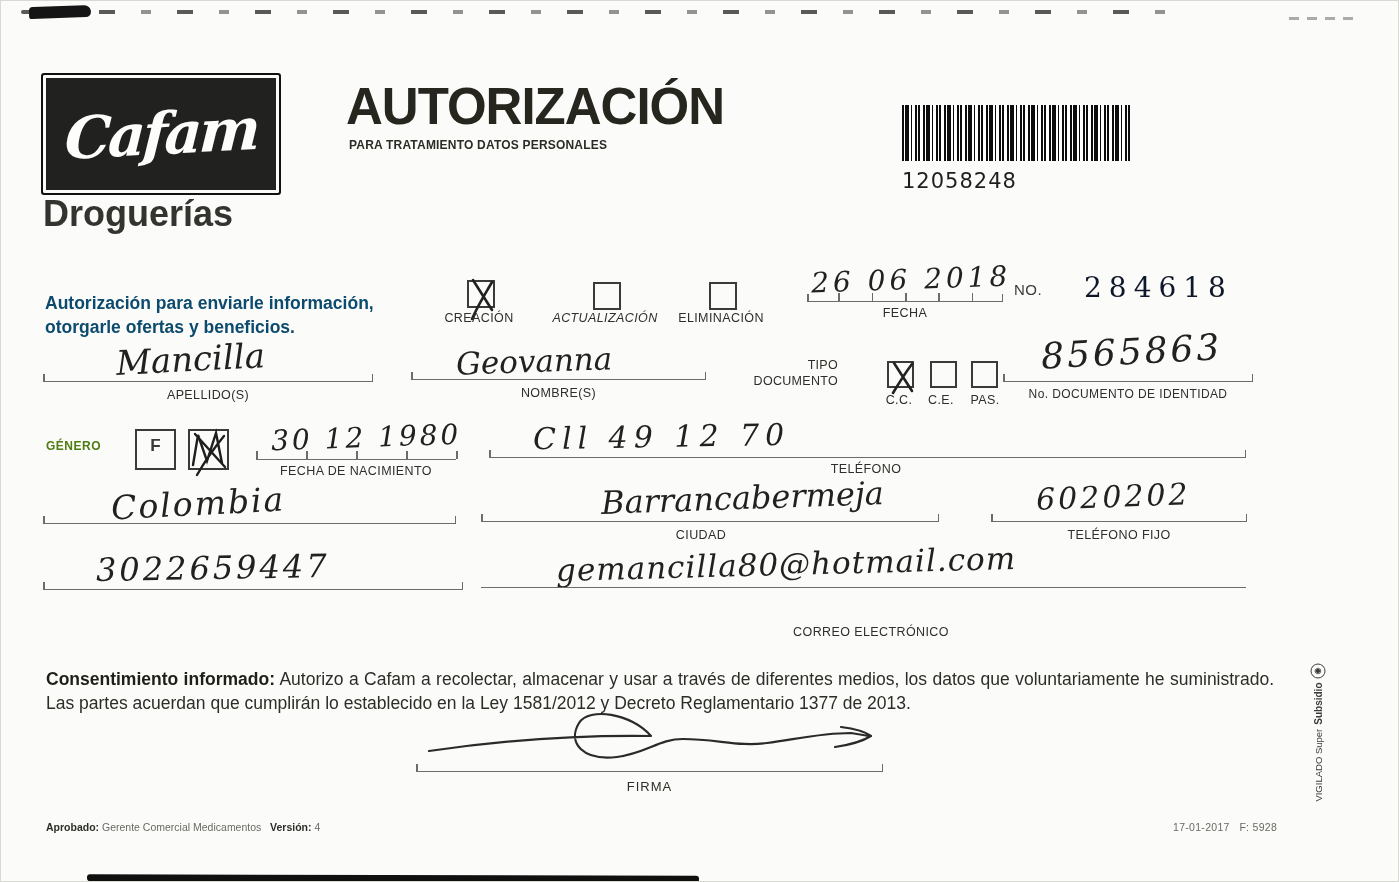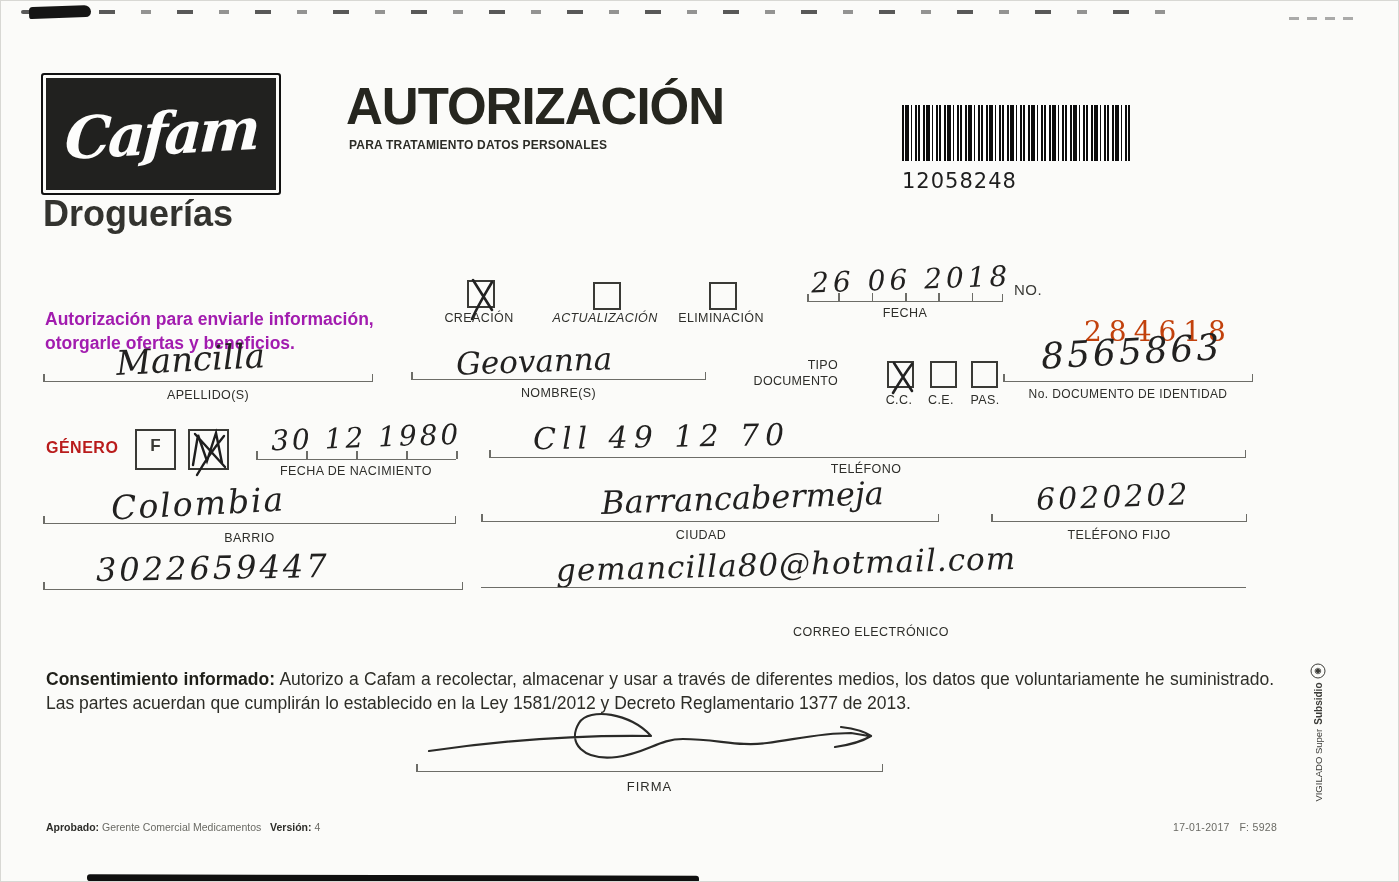--- a/index.html
+++ b/index.html
@@ -30,33 +30,33 @@
   .barcode-num{position:absolute;left:901px;top:168px;width:228px;text-align:left;
     font-family:"DejaVu Sans", sans-serif;font-size:21px;color:#1e1e1e;letter-spacing:1px;}
   .line{position:absolute;border-bottom:1.5px solid #6d6d68;}
   .line.ends::before,.line.ends::after{content:"";position:absolute;bottom:0;width:1.5px;height:7px;background:#6d6d68;}
   .line.ends::before{left:0;} .line.ends::after{right:0;}
   .tick{position:absolute;bottom:0;width:1.5px;height:8px;background:#6d6d68;}
   .sub-label{position:absolute;text-align:center;font-size:12.5px;color:#2e2e2a;letter-spacing:.4px;}
   .hw{position:absolute;font-family:"DejaVu Serif", serif;font-style:italic;color:#222120;white-space:nowrap;}
   .checkbox{position:absolute;border:2px solid #3a3a36;background:transparent;}
   .xmark{position:absolute;pointer-events:none;}
-  .intro-text{position:absolute;left:44px;top:291px;font-size:17.5px;font-weight:bold;color:#a21caf;line-height:1.35;margin-top:16px;}
+  .intro-text{position:absolute;left:44px;top:291px;font-size:17.5px;font-weight:bold;color:#0c4a6e;line-height:1.35;}
   .no-label{position:absolute;left:1013px;top:280px;font-size:15px;color:#3a3a36;letter-spacing:.5px;}
-  .stamp-num{position:absolute;left:1083px;top:270px;font-family:"DejaVu Serif", serif;font-size:28px;color:#c2410c;letter-spacing:7px;margin-top:44px;}
+  .stamp-num{position:absolute;left:1083px;top:270px;font-family:"DejaVu Serif", serif;font-size:28px;color:#0f172a;letter-spacing:7px;}
   .consent{position:absolute;left:45px;top:648px;width:1228px;font-size:17.5px;color:#2d2d27;line-height:1.38;text-align:justify;}
   .consent b{color:#1f1f19;}
   .footer-left{position:absolute;left:45px;top:820px;font-size:10.5px;color:#6a6a64;}
   .footer-left b{color:#2d2d29;}
   .footer-right{position:absolute;left:1172px;top:820px;font-size:10.5px;color:#6a6a64;letter-spacing:.3px;}
   .vigilado{position:absolute;left:1232px;top:740px;width:170px;transform:rotate(-90deg);transform-origin:center;
     font-size:9.5px;color:#3c3c38;display:flex;align-items:center;gap:4px;justify-content:flex-end;}
   .vigilado b{font-size:10px;}
   .vig-icon{display:inline-block;width:13px;height:13px;border:1.5px solid #3c3c38;border-radius:50%;position:relative;font-size:8px;line-height:11px;text-align:center;color:#3c3c38;font-weight:bold;}
-  .genero-label{position:absolute;left:45px;top:438px;font-size:16px;font-weight:bold;color:#b91c1c;letter-spacing:.5px;}
+  .genero-label{position:absolute;left:45px;top:438px;font-size:12px;font-weight:bold;color:#4d7c0f;letter-spacing:.5px;}
   .gbox-letter{position:absolute;width:100%;text-align:center;top:5px;font-size:17px;font-weight:bold;color:#3a3a36;}
 </style>
 </head>
 <body>
 
 <div class="page">
 
   <div class="scan-top"></div>
   <div class="scan-top-blob"></div>
   <div class="scan-top-far"></div>
@@ -148,21 +148,20 @@
     <span class="tick" style="left:100%;"></span>
   </div>
   <div class="sub-label" style="left:255px;top:463px;width:200px;">FECHA DE NACIMIENTO</div>
 
   <div class="hw" style="left:532px;top:418px;font-size:30px;transform:rotate(-1deg);letter-spacing:6px;">Cll 49 12 70</div>
   <div class="line ends" style="left:488px;top:426px;width:757px;height:30px;"></div>
   <div class="sub-label" style="left:700px;top:461px;width:330px;">TELÉFONO</div>
 
   <div class="hw" style="left:110px;top:483px;font-size:33px;transform:rotate(-3deg);letter-spacing:2px;">Colombia</div>
   <div class="line ends" style="left:42px;top:492px;width:413px;height:30px;"></div>
-  <div class="sub-label" style="left:42px;top:530px;width:413px;">BARRIO</div>
 
   <div class="hw" style="left:600px;top:478px;font-size:32px;transform:rotate(-2deg);">Barrancabermeja</div>
   <div class="line ends" style="left:480px;top:490px;width:458px;height:30px;"></div>
   <div class="sub-label" style="left:560px;top:527px;width:280px;">CIUDAD</div>
 
   <div class="hw" style="left:1035px;top:478px;font-size:30px;transform:rotate(-2deg);letter-spacing:3px;">6020202</div>
   <div class="line ends" style="left:990px;top:490px;width:256px;height:30px;"></div>
   <div class="sub-label" style="left:990px;top:527px;width:256px;">TELÉFONO FIJO</div>
 
   <div class="hw" style="left:95px;top:548px;font-size:32px;transform:rotate(-1deg);letter-spacing:3px;">3022659447</div>

